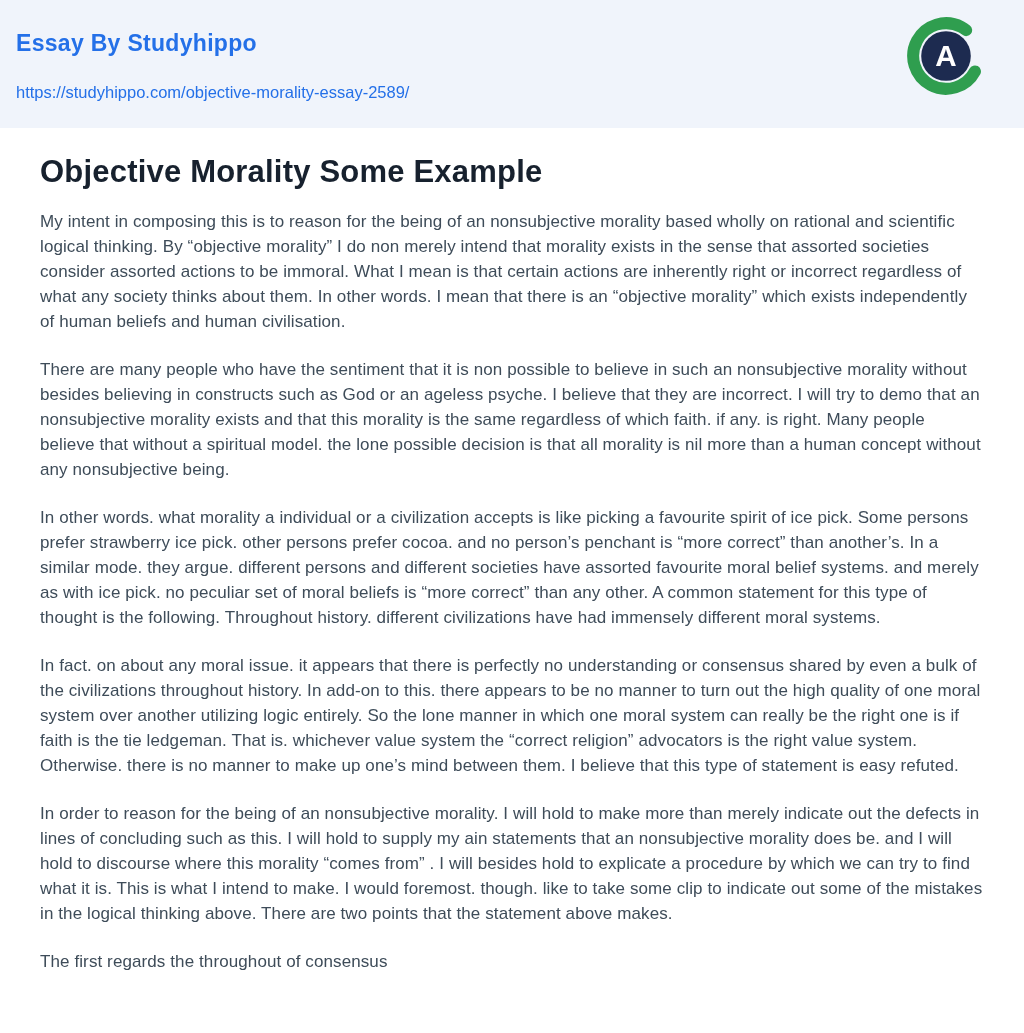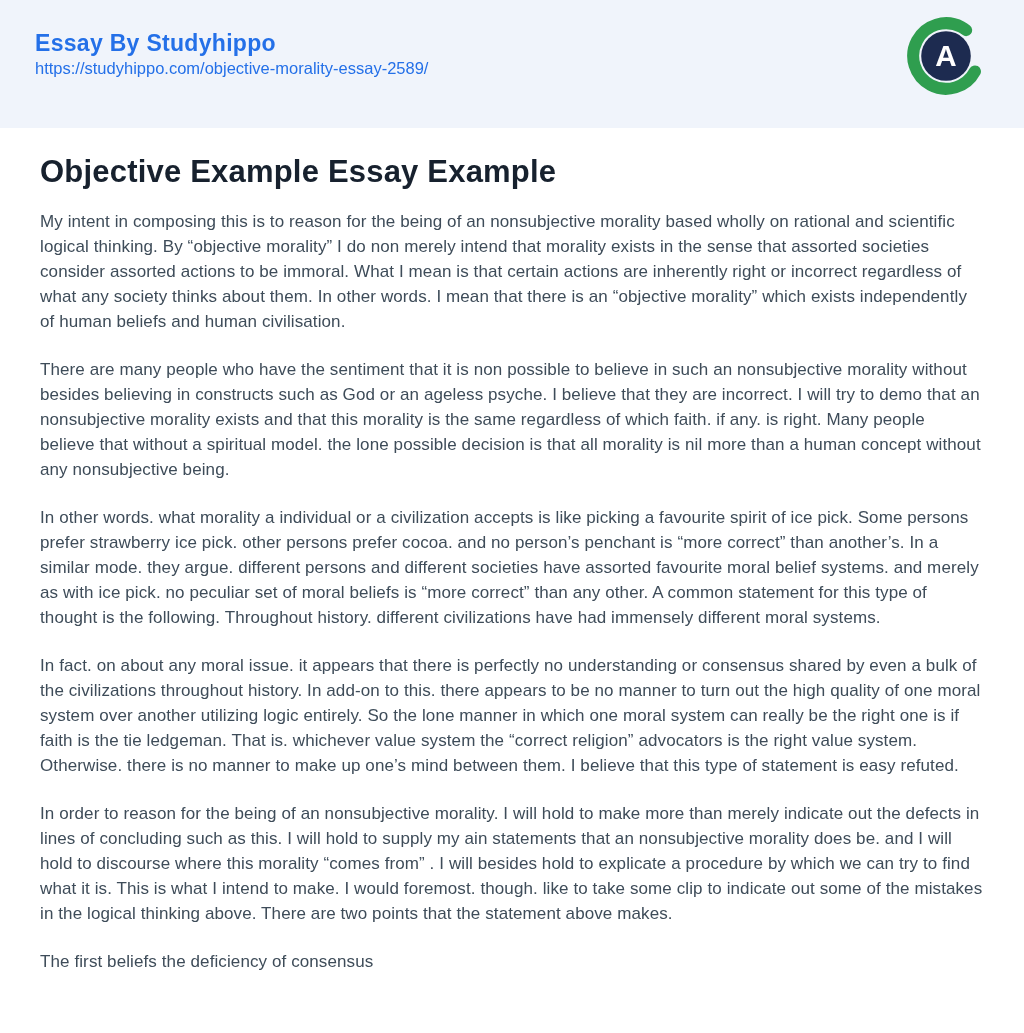--- a/index.html
+++ b/index.html
@@ -6,32 +6,32 @@
   html, body { width: 1024px; }
   body {
     height: 1033px;
     background: #ffffff;
     font-family: "Liberation Sans", sans-serif;
     overflow: hidden;
   }
   .header {
     background: #f0f4fb;
     height: 128px;
-    padding: 30px 40px 0 35px;
+    padding: 30px 40px 0 16px;
     position: relative;
   }
   .site-title {
     color: #2470e8;
     font-size: 23px;
     font-weight: bold;
     letter-spacing: 0.3px;
   }
   .site-url {
     display: inline-block;
-    margin-top: 2px;
+    margin-top: 26px;
     color: #2470e8;
     font-size: 16.5px;
     text-decoration: none;
     cursor: pointer;
   }
   .logo {
     position: absolute;
     top: 16px;
     right: 38px;
     width: 80px;
@@ -67,20 +67,20 @@
       <g transform="rotate(28 50 50)">
         <circle cx="50" cy="50" r="41" fill="none" stroke="#2f9e4f" stroke-width="15" stroke-dasharray="200 58" stroke-linecap="round"></circle>
       </g>
       <circle cx="50" cy="50" r="31" fill="#1d2b50"></circle>
       <text x="50" y="63" text-anchor="middle" font-size="37" font-weight="bold" fill="#ffffff" font-family="Liberation Sans, sans-serif">A</text>
     </svg>
   </div>
 </div>
 
 <div class="content">
-  <h1 class="page-title">Objective Example Essay Example</h1>
+  <h1 class="page-title">Objective Morality Some Example</h1>
   <p>My intent in composing this is to reason for the being of an nonsubjective morality based wholly on rational and scientific logical thinking. By “objective morality” I do non merely intend that morality exists in the sense that assorted societies consider assorted actions to be immoral. What I mean is that certain actions are inherently right or incorrect regardless of what any society thinks about them. In other words. I mean that there is an “objective morality” which exists independently of human beliefs and human civilisation.</p>
   <p>There are many people who have the sentiment that it is non possible to believe in such an nonsubjective morality without besides believing in constructs such as God or an ageless psyche. I believe that they are incorrect. I will try to demo that an nonsubjective morality exists and that this morality is the same regardless of which faith. if any. is right. Many people believe that without a spiritual model. the lone possible decision is that all morality is nil more than a human concept without any nonsubjective being.</p>
   <p>In other words. what morality a individual or a civilization accepts is like picking a favourite spirit of ice pick. Some persons prefer strawberry ice pick. other persons prefer cocoa. and no person’s penchant is “more correct” than another’s. In a similar mode. they argue. different persons and different societies have assorted favourite moral belief systems. and merely as with ice pick. no peculiar set of moral beliefs is “more correct” than any other. A common statement for this type of thought is the following. Throughout history. different civilizations have had immensely different moral systems.</p>
   <p>In fact. on about any moral issue. it appears that there is perfectly no understanding or consensus shared by even a bulk of the civilizations throughout history. In add-on to this. there appears to be no manner to turn out the high quality of one moral system over another utilizing logic entirely. So the lone manner in which one moral system can really be the right one is if faith is the tie ledgeman. That is. whichever value system the “correct religion” advocators is the right value system. Otherwise. there is no manner to make up one’s mind between them. I believe that this type of statement is easy refuted.</p>
   <p>In order to reason for the being of an nonsubjective morality. I will hold to make more than merely indicate out the defects in lines of concluding such as this. I will hold to supply my ain statements that an nonsubjective morality does be. and I will hold to discourse where this morality “comes from” . I will besides hold to explicate a procedure by which we can try to find what it is. This is what I intend to make. I would foremost. though. like to take some clip to indicate out some of the mistakes in the logical thinking above. There are two points that the statement above makes.</p>
-  <p>The first beliefs the deficiency of consensus</p>
+  <p>The first regards the throughout of consensus</p>
 </div>
 
 </body></html>

